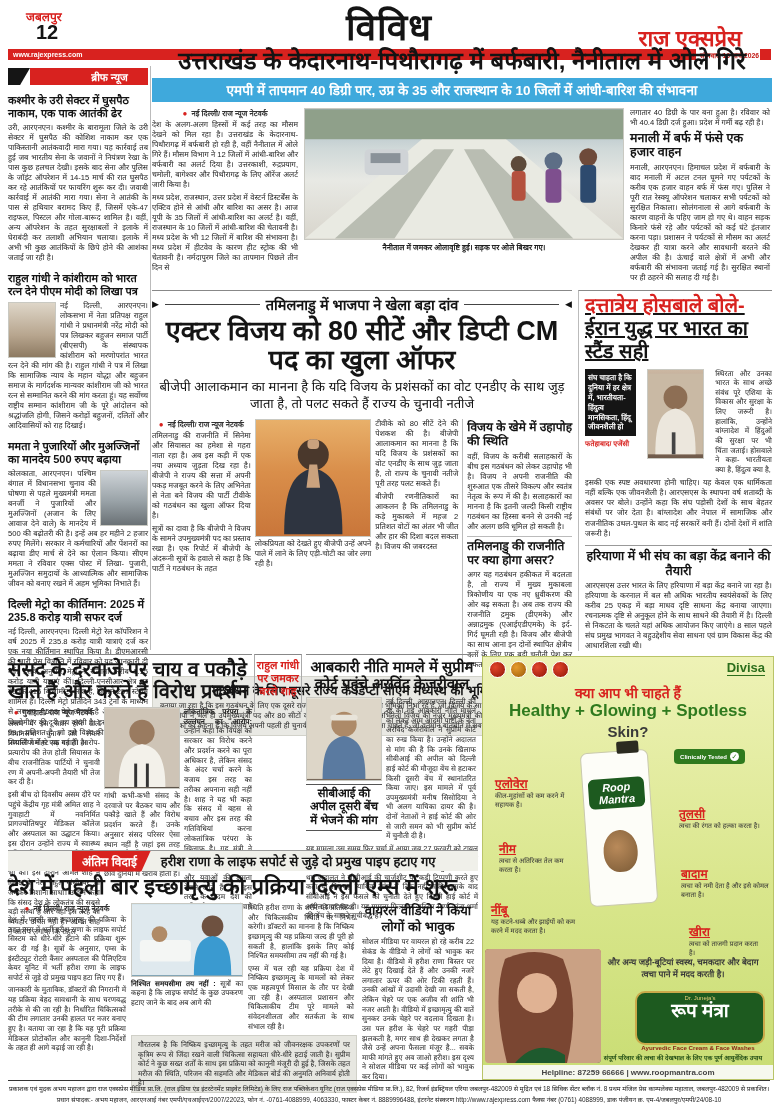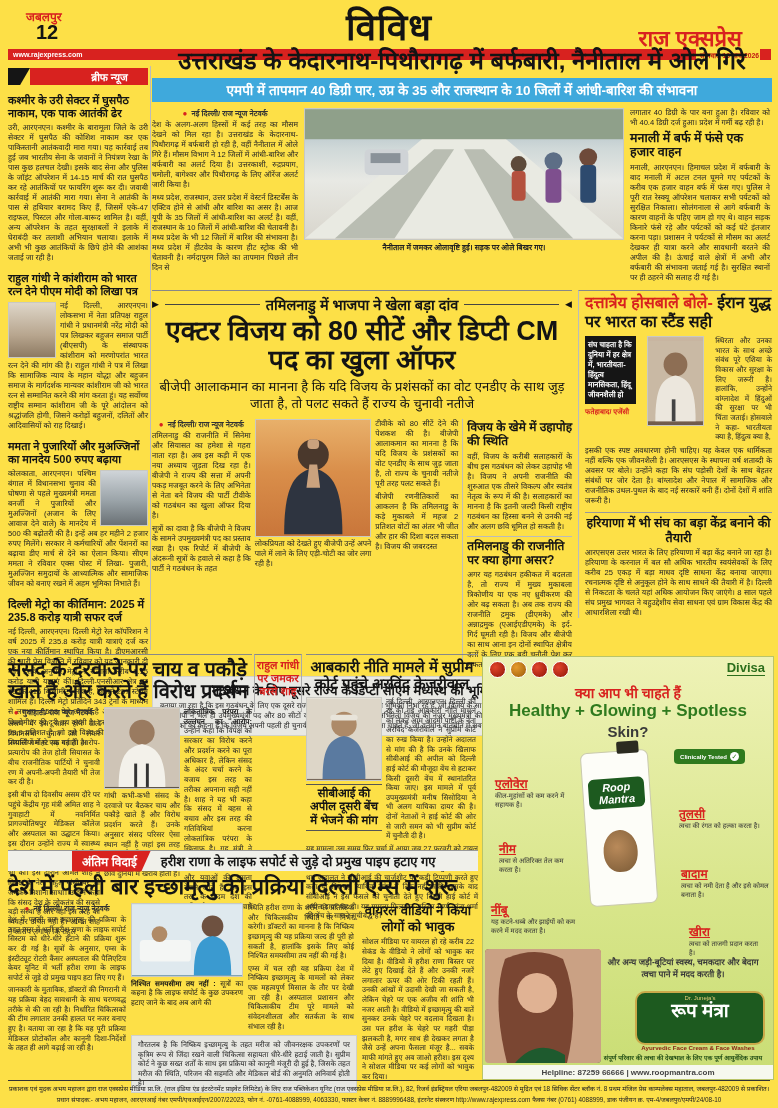--- a/index.html
+++ b/index.html
@@ -1,16 +1,16 @@
 <!DOCTYPE html>
 <html><head>
 <meta charset="utf-8">
 <style>
   html,body{margin:0;padding:0;background:#9a9a9a;}
-  .page{position:relative;width:778px;height:1108px;margin:0 auto;background:#fde047;
+  .page{position:relative;width:778px;height:1108px;margin:0 auto;background:#ffffff;
         font-family:"Liberation Sans","DejaVu Sans",sans-serif;color:#141414;overflow:hidden;}
   .abs{position:absolute;}
   .red{color:#d8221f;}
   .body-text{font-size:7.6px;line-height:1.32;text-align:justify;color:#222;}
   .byline{font-size:7.6px;font-weight:bold;color:#333;margin-bottom:2px;text-align:center;}
   .byline .dot{color:#d8221f;margin-right:2px;font-size:8px;}
   .photo{position:relative;overflow:hidden;border:1px solid #c9c9c2;}
   .sil{position:absolute;inset:0;width:100%;height:100%;}
   
   .city{left:26px;top:8px;color:#d8221f;font-weight:bold;font-size:12px;}
@@ -56,21 +56,21 @@
   .v-photo-col{width:118px;}
   .v-photo{height:116px;background:linear-gradient(180deg,#e8b06a 0%,#d98e4a 45%,#c9763a 100%);}
   .v-c3{width:84px;}
   .v-c4{width:106px;border-left:1px solid #bbb;padding-left:4px;}
   .v-subhead{font-size:12px;font-weight:bold;line-height:1.15;margin:2px 0 3px 0;}
   .v-strip{margin-top:6px;background:#e9e9e4;border:1px solid #d2d2ca;padding:4px 7px;}
   .v-strip h4{margin:0 0 2px 0;font-size:13px;text-align:center;}
   
   .hos{left:578px;top:290px;width:194px;border-top:1px solid #888;border-left:1px solid #bbb;
        padding:3px 0 0 6px;box-sizing:border-box;}
-  .h-head{font-size:16px;font-weight:bold;line-height:1.16;margin:0;}
+  .h-head{font-size:20px;font-weight:bold;line-height:1.16;margin:0;text-decoration:underline;}
   .h-row{display:flex;gap:11px;margin-top:5px;}
   .h-quote{width:56px;}
   .h-quote .qbox{background:#151515;color:#fff;font-size:7.4px;font-weight:bold;padding:4px 3px;line-height:1.35;}
   .h-date{font-size:7px;color:#d8221f;font-weight:bold;margin-top:3px;}
   .h-photo{width:60px;height:88px;background:linear-gradient(180deg,#cbb7a2,#9b8268 70%,#6e594a);}
   .h-c3{width:62px;}
   .haryana{margin-top:6px;border-top:1px solid #999;padding-top:3px;}
   .hy-head{font-size:12.5px;font-weight:bold;text-align:center;line-height:1.2;margin:0 0 2px 0;}
   
   .shah{left:8px;top:654px;width:244px;border-top:1px solid #888;padding-top:3px;}

